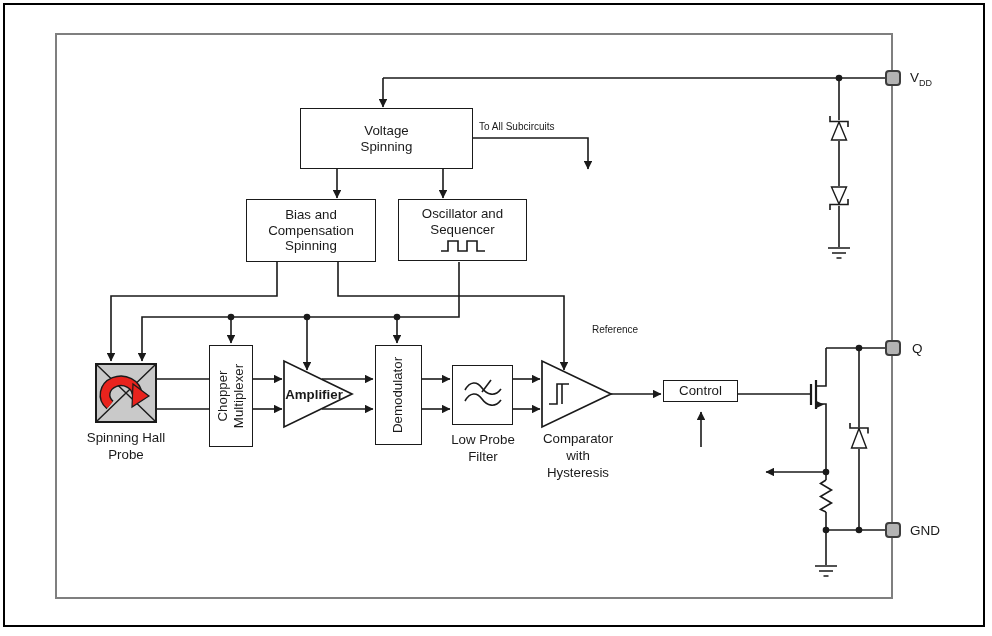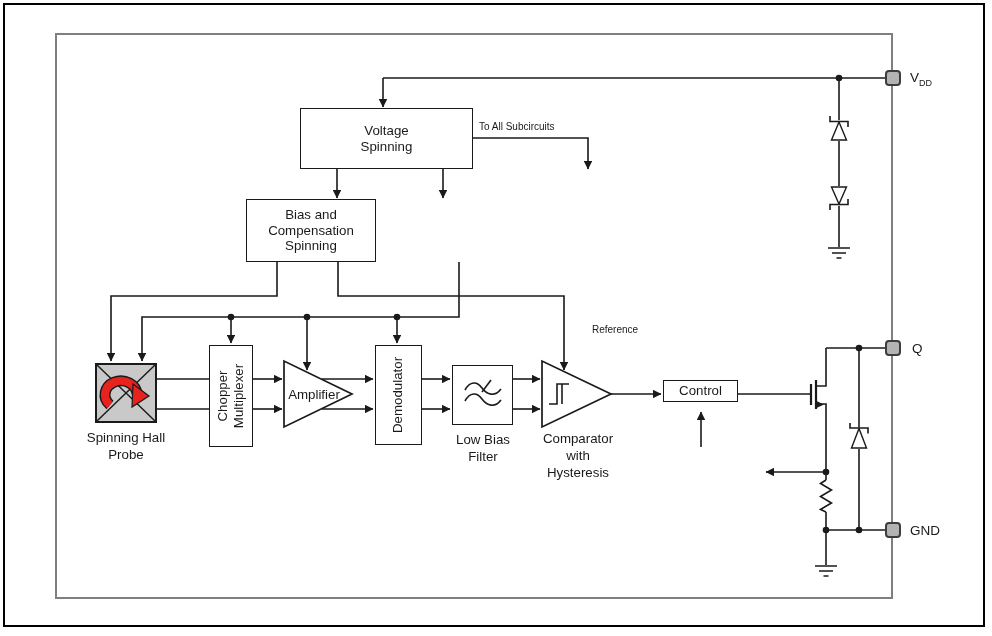--- a/index.html
+++ b/index.html
@@ -134,41 +134,48 @@
     <div>Voltage</div>
     <div>Spinning</div>
   </div>
 
   <div class="blk" style="left:246px;top:199px;width:130px;height:63px;">
     <div>Bias and</div>
     <div>Compensation</div>
     <div>Spinning</div>
   </div>
 
+  <div class="blk" style="left:398px;top:199px;width:129px;height:62px;">
+    <div>Oscillator and</div>
+    <div>Sequencer</div>
+    <svg class="icon" width="48" height="16" style="margin-top:1px;">
+      <path class="w" d="M2 13 H9 V3 H19 V13 H28 V3 H38 V13 H46" stroke-width="1.4"></path>
+    </svg>
+  </div>
 
   <div class="blk" style="left:209px;top:345px;width:44px;height:102px;"></div>
   <div class="vlabel" style="left:231px;top:396px;">
     <div>Chopper</div>
     <div>Multiplexer</div>
   </div>
 
-  <div class="lbl" style="left:283px;top:386px;width:62px;">Amplifier</div>
+  <div class="lbl" style="left:283px;top:386px;width:62px;font-weight:bold;">Amplifier</div>
 
   <div class="blk" style="left:375px;top:345px;width:47px;height:100px;"></div>
   <div class="vlabel" style="left:398px;top:395px;">Demodulator</div>
 
   <div class="blk" style="left:452px;top:365px;width:61px;height:60px;">
     <svg class="icon" width="44" height="36">
       <path class="w" d="M4 13 C9 4 16 4 21 11 S 34 20 40 12" stroke-width="1.5"></path>
       <path class="w" d="M4 24 C9 15 16 15 21 22 S 34 31 40 23" stroke-width="1.5"></path>
       <path class="w" d="M30 3 L21 15" stroke-width="1.5"></path>
     </svg>
   </div>
   <div class="lbl" style="left:433px;top:431px;width:100px;">
-    <div>Low Bias</div>
+    <div>Low Probe</div>
     <div>Filter</div>
   </div>
 
   <svg class="icon" style="position:absolute;left:548px;top:381px;" width="24" height="26">
     <path class="w" d="M1 23 H9 V3 H21" stroke-width="1.5"></path>
     <path class="w" d="M14 23 V3" stroke-width="1.5"></path>
   </svg>
   <div class="lbl" style="left:518px;top:430px;width:120px;">
     <div>Comparator</div>
     <div>with</div>

